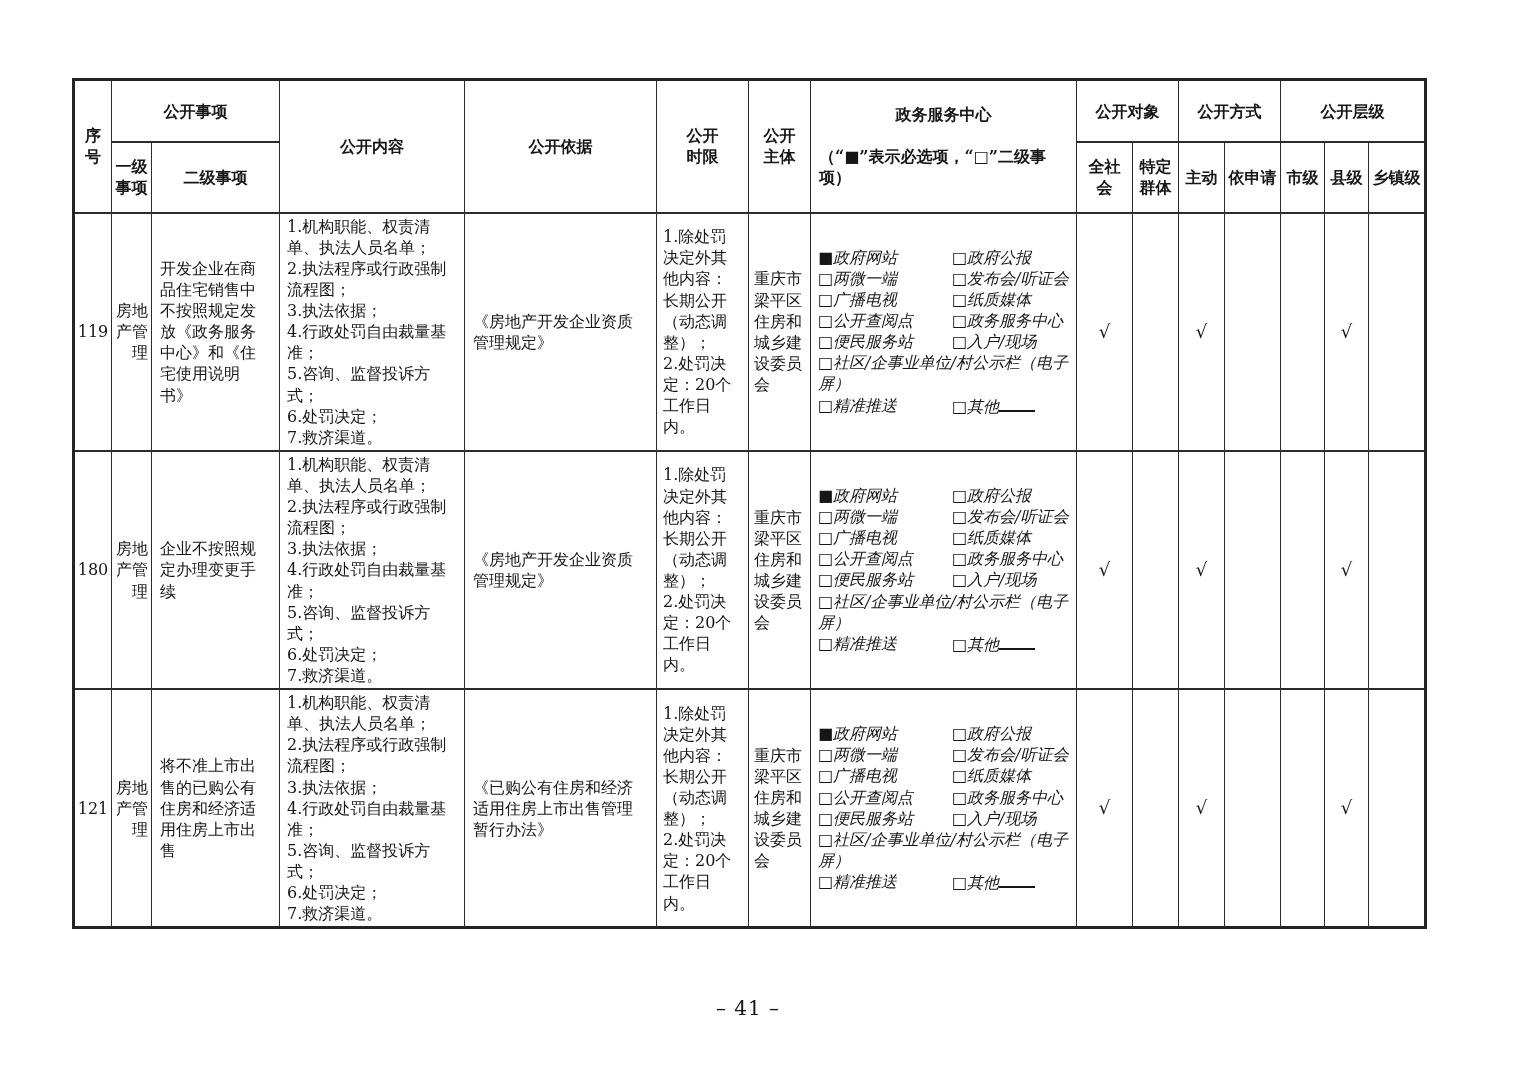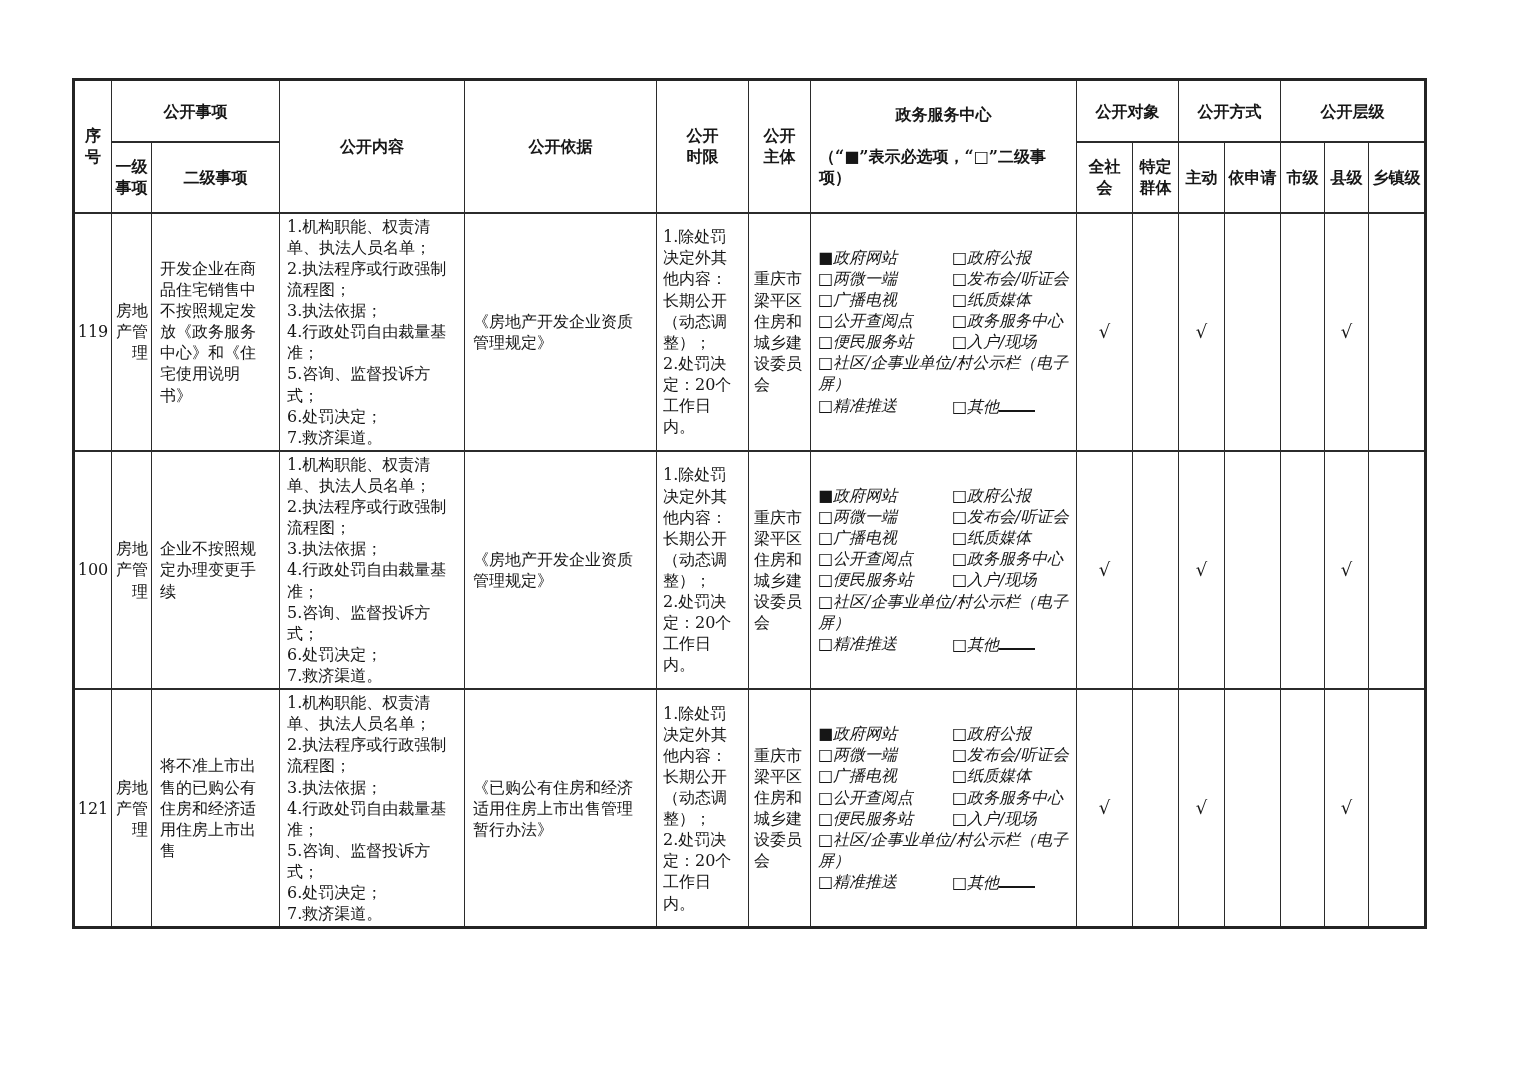--- a/index.html
+++ b/index.html
@@ -158,21 +158,21 @@
         <td class="c-check">√</td>
         <td class="c-check"></td>
         <td class="c-check">√</td>
         <td class="c-check"></td>
         <td class="c-check"></td>
         <td class="c-check">√</td>
         <td class="c-check"></td>
       </tr>
 
       <tr style="height:236px">
-        <td class="c-xuhao">100</td>
+        <td class="c-xuhao">180</td>
         <td class="c-yiji">房地产管理</td>
         <td class="c-erji">企业不按照规定办理变更手续</td>
         <td class="c-neirong">1.机构职能、权责清单、执法人员名单；
 2.执法程序或行政强制流程图；
 3.执法依据；
 4.行政处罚自由裁量基准；
 5.咨询、监督投诉方式；
 6.处罚决定；
 7.救济渠道。</td>
         <td class="c-yiju">《房地产开发企业资质管理规定》</td>
@@ -265,13 +265,14 @@
         <td class="c-check"></td>
         <td class="c-check">√</td>
         <td class="c-check"></td>
         <td class="c-check"></td>
         <td class="c-check">√</td>
         <td class="c-check"></td>
       </tr>
     </tbody>
   </table>
 
+  <div class="page-num">– 41 –</div>
 </div>
 
 </body></html>

